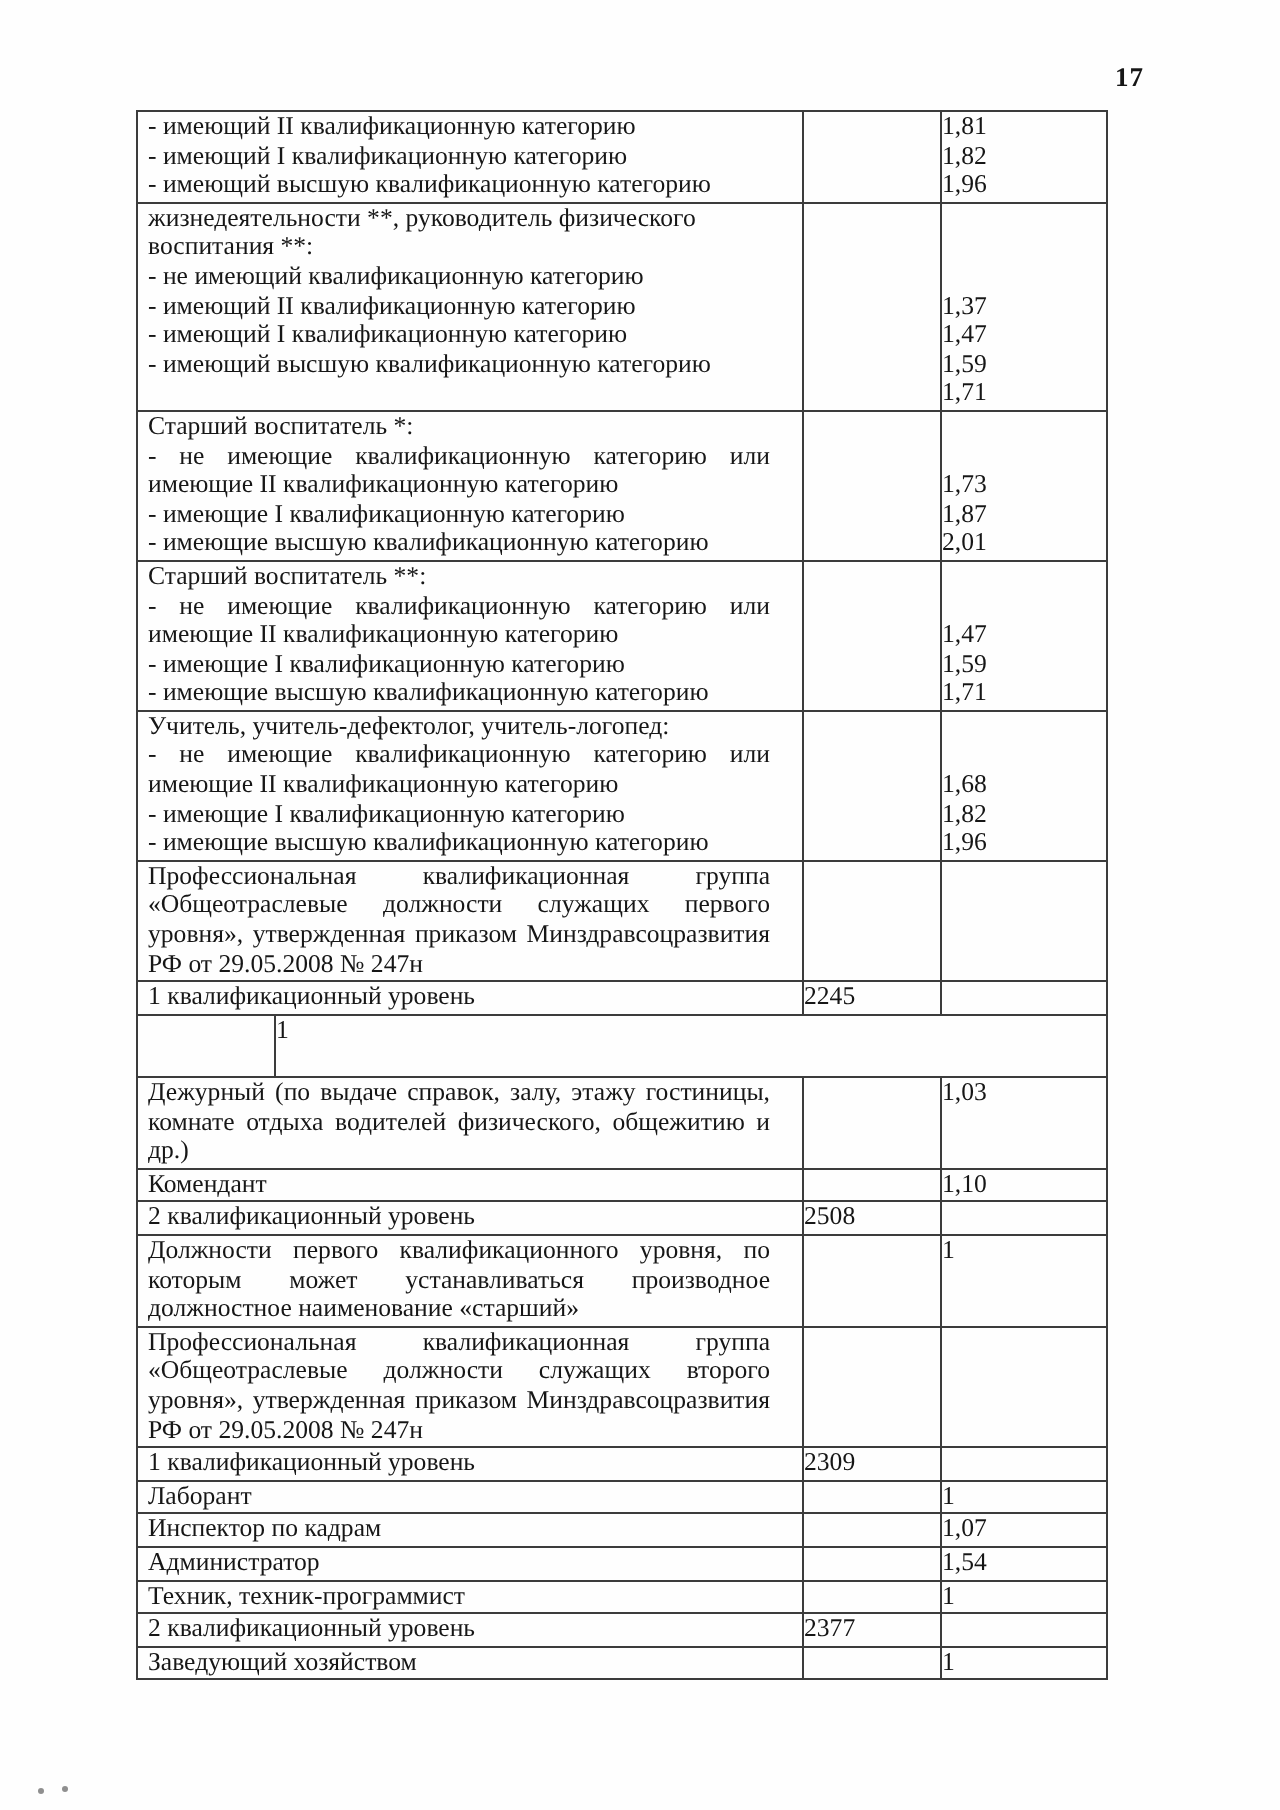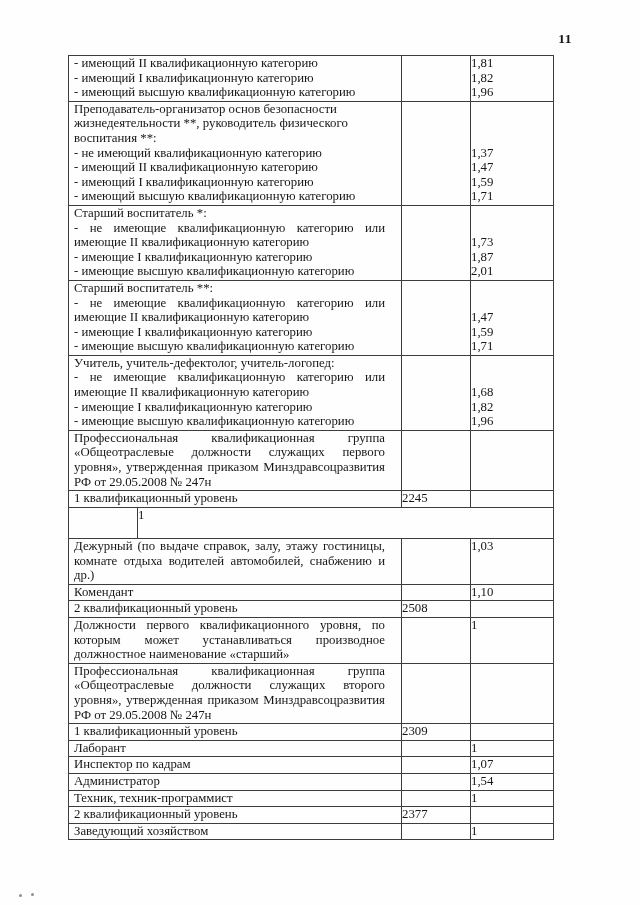--- a/index.html
+++ b/index.html
@@ -55,41 +55,40 @@
     position:absolute;
     width:3px;height:3px;
     background:#8f8f8f;
     border-radius:50%;
   }
 </style>
 </head>
 <body>
 
 <div class="page">
-  <div class="page-number">11</div>
+  <div class="page-number">17</div>
 
   <div class="qual-table">
       <div class="trow">
         <div class="c c1">
           <div class="line">- имеющий II квалификационную категорию</div>
           <div class="line">- имеющий I квалификационную категорию</div>
           <div class="line">- имеющий высшую квалификационную категорию</div>
         </div>
         <div class="c c2">
           <div class="line">&nbsp;</div>
         </div>
         <div class="c c3">
           <div class="line">1,81</div>
           <div class="line">1,82</div>
           <div class="line">1,96</div>
         </div>
       </div>
       <div class="trow">
         <div class="c c1">
-          <div class="line">Преподаватель-организатор основ безопасности</div>
           <div class="line">жизнедеятельности **, руководитель физического</div>
           <div class="line">воспитания **:</div>
           <div class="line">- не имеющий квалификационную категорию</div>
           <div class="line">- имеющий II квалификационную категорию</div>
           <div class="line">- имеющий I квалификационную категорию</div>
           <div class="line">- имеющий высшую квалификационную категорию</div>
         </div>
         <div class="c c2">
           <div class="line">&nbsp;</div>
         </div>
@@ -193,21 +192,21 @@
           <div class="line">&nbsp;</div>
         </div>
         <div class="c c3">
           <div class="line">1</div>
           <div class="line">&nbsp;</div>
         </div>
       </div>
       <div class="trow">
         <div class="c c1">
           <div class="line j">Дежурный (по выдаче справок, залу, этажу гостиницы,</div>
-          <div class="line j">комнате отдыха водителей автомобилей, снабжению и</div>
+          <div class="line j">комнате отдыха водителей физического, общежитию и</div>
           <div class="line">др.)</div>
         </div>
         <div class="c c2">
           <div class="line">&nbsp;</div>
         </div>
         <div class="c c3">
           <div class="line">1,03</div>
           <div class="line">&nbsp;</div>
           <div class="line">&nbsp;</div>
         </div>

